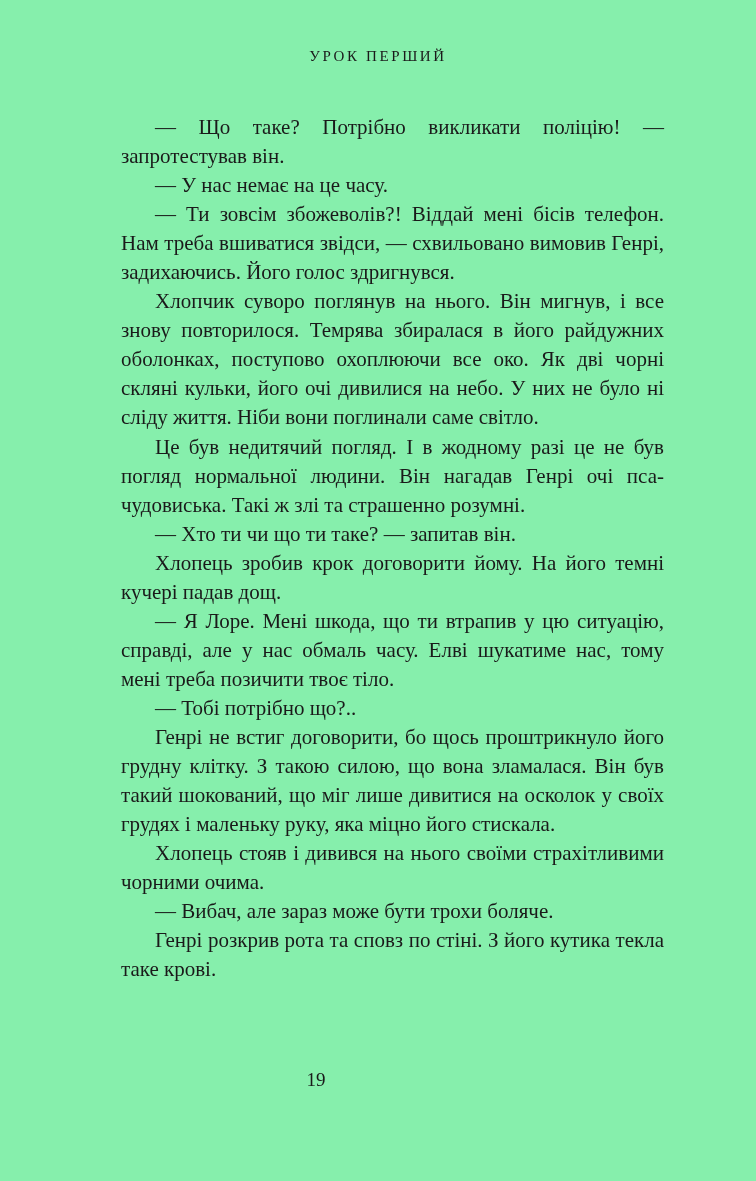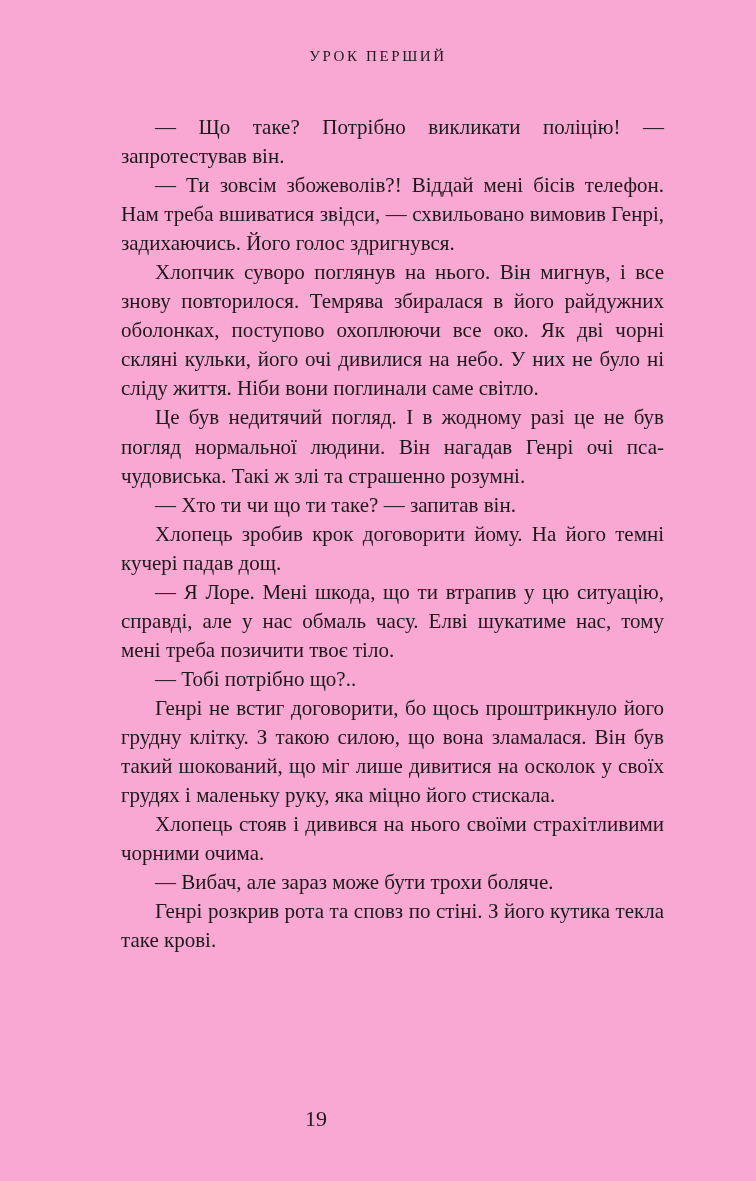--- a/index.html
+++ b/index.html
@@ -1,30 +1,31 @@
 <!DOCTYPE html>
 <html><head>
 <meta charset="utf-8">
 <style>
   html, body { margin: 0; padding: 0; background: #ffffff; }
   body { width: 756px; height: 1181px; position: relative; overflow: hidden; }
-  .page { position: absolute; left: 0; top: 0; width: 756px; height: 1181px; background: #f9a8d4; color: #1a1a1a; font-family: "DejaVu Serif", "Liberation Serif", serif; }
+  .page { position: absolute; left: 0; top: 0; width: 756px; height: 1181px; background: #86efac; color: #1a1a1a; font-family: "DejaVu Serif", "Liberation Serif", serif; }
   .running-head { position: absolute; top: 48px; left: 0; width: 756px; text-align: center; font-family: "Liberation Serif", serif; font-size: 15px; letter-spacing: 2.6px; color: #1a1a1a; }
   .body-text { position: absolute; left: 107px; top: 113px; width: 543px; font-family: "Liberation Serif", serif; font-size: 21px; line-height: 29.05px; text-align: justify; color: #1a1a1a; margin-left: 14px; }
   .body-text p { margin: 0; text-indent: 34px; text-align-last: left; }
-  .folio { position: absolute; top: 1106px; left: 0; width: 632px; text-align: center; font-family: "Liberation Serif", serif; font-size: 22px; color: #1a1a1a; }
+  .folio { position: absolute; top: 1069px; left: 0; width: 632px; text-align: center; font-family: "Liberation Serif", serif; font-size: 19px; color: #1a1a1a; }
 </style>
 </head>
 <body>
 
 <div class="page">
   <div class="running-head">УРОК ПЕРШИЙ</div>
 
   <div class="body-text">
     <p>— Що таке? Потрібно викликати поліцію! — запротестував він.</p>
+    <p>— У нас немає на це часу.</p>
     <p>— Ти зовсім збожеволів?! Віддай мені бісів телефон. Нам треба вшиватися звідси, — схвильовано вимовив Генрі, задихаючись. Його голос здригнувся.</p>
     <p>Хлопчик суворо поглянув на нього. Він мигнув, і все знову повторилося. Темрява збиралася в його райдужних оболонках, поступово охоплюючи все око. Як дві чорні скляні кульки, його очі дивилися на небо. У них не було ні сліду життя. Ніби вони поглинали саме світло.</p>
     <p>Це був недитячий погляд. І в жодному разі це не був погляд нормальної людини. Він нагадав Генрі очі пса-чудовиська. Такі ж злі та страшенно розумні.</p>
     <p>— Хто ти чи що ти таке? — запитав він.</p>
     <p>Хлопець зробив крок договорити йому. На його темні кучері падав дощ.</p>
     <p>— Я Лоре. Мені шкода, що ти втрапив у цю ситуацію, справді, але у нас обмаль часу. Елві шукатиме нас, тому мені треба позичити твоє тіло.</p>
     <p>— Тобі потрібно що?..</p>
     <p>Генрі не встиг договорити, бо щось проштрикнуло його грудну клітку. З такою силою, що вона зламалася. Він був такий шокований, що міг лише дивитися на осколок у своїх грудях і маленьку руку, яка міцно його стискала.</p>
     <p>Хлопець стояв і дивився на нього своїми страхітливими чорними очима.</p>
     <p>— Вибач, але зараз може бути трохи боляче.</p>

